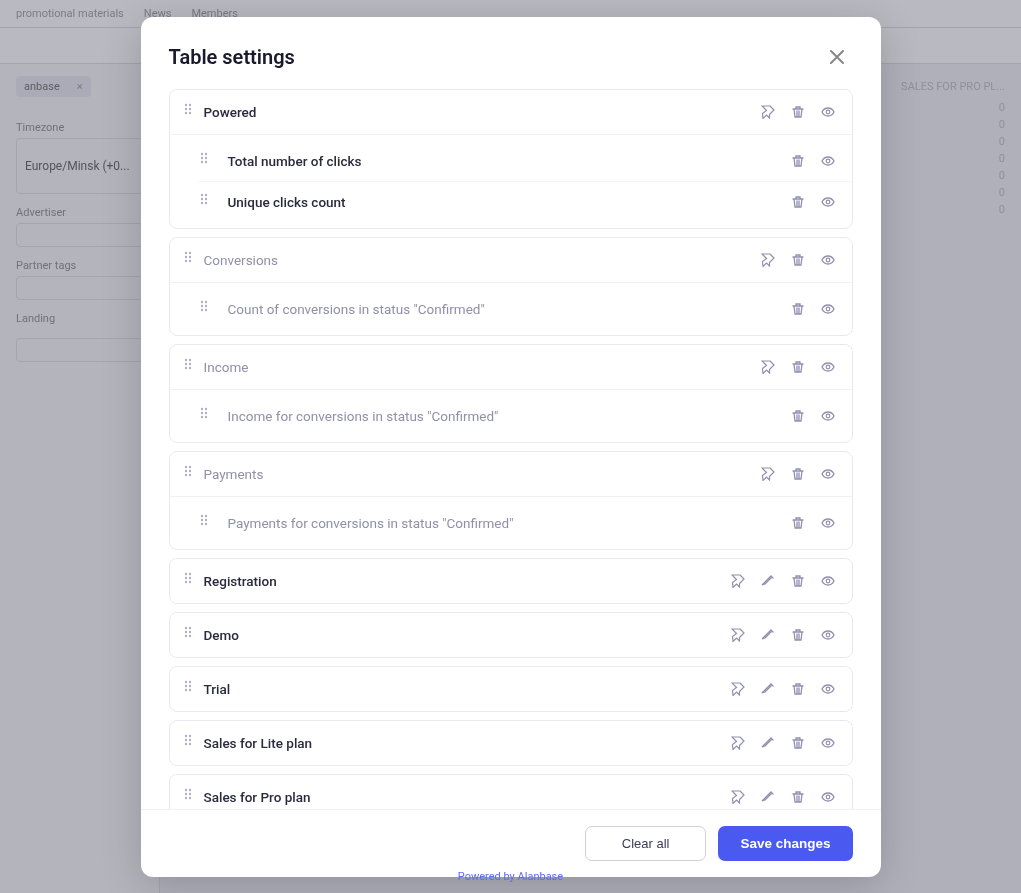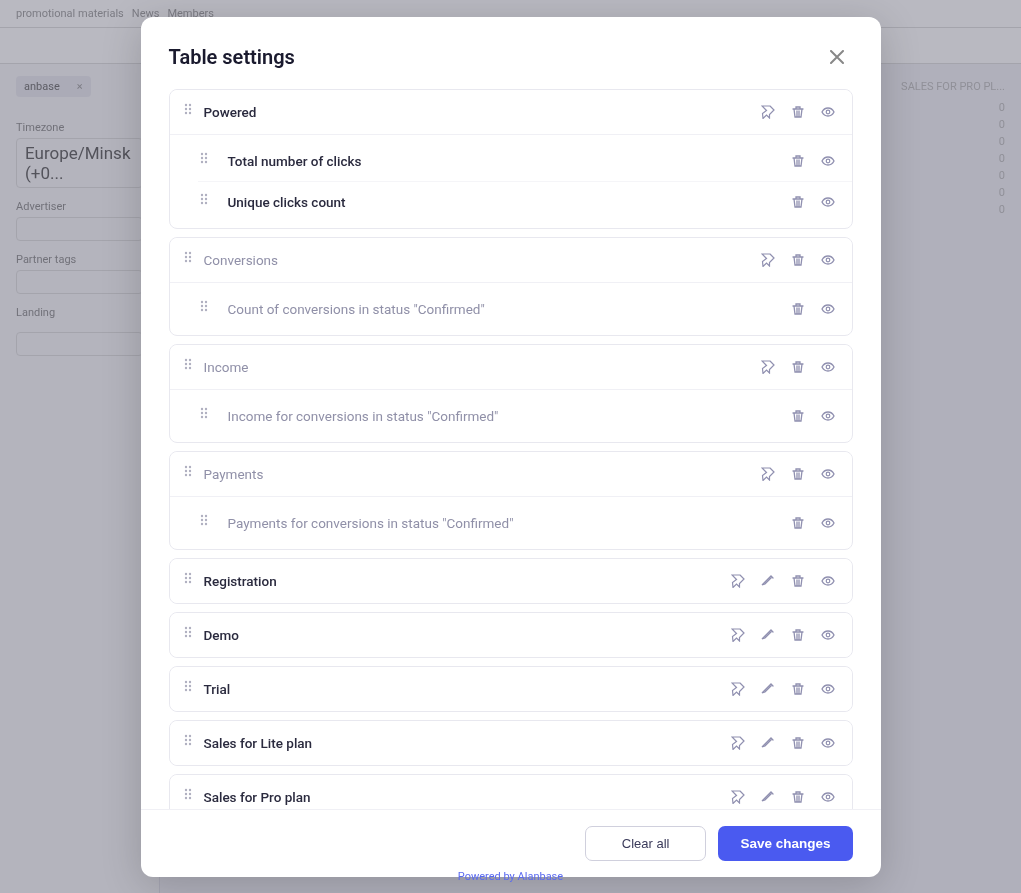--- a/index.html
+++ b/index.html
@@ -22,21 +22,21 @@
 
     .bg-topbar {
       position: absolute;
       top: 0; left: 0; right: 0;
       height: 28px;
       background: #fff;
       border-bottom: 1px solid #ddd;
       display: flex;
       align-items: center;
       padding: 0 16px;
-      gap: 8px;
+      gap: 20px;
       font-size: 12px;
       color: #555;
       z-index: 0;
     }
 
     .bg-tabs {
       position: absolute;
       top: 28px; left: 0; right: 0;
       height: 36px;
       background: #fff;
@@ -261,21 +261,21 @@
 <div class="bg-tabs">
   <div style="padding:8px 20px;font-size:13px;color:#444;border-bottom:2px solid #4a5af0;display:inline-block;margin-left:160px;">Logs</div>
 </div>
 <div class="bg-sidebar">
   <div style="padding:12px 16px;font-size:12px;color:#666">
     <div style="background:#e8e8ef;border-radius:4px;padding:4px 8px;margin-bottom:12px;display:inline-flex;align-items:center;gap:17px;font-size:11px">
       <span>anbase</span>
         <span style="color:#999">×</span>
     </div>
     <div style="margin-top:12px;font-size:11px;color:#888;margin-bottom:4px">Timezone</div>
-    <div style="font-size:17px;color:#555;border:1px solid #ddd;border-radius:4px;padding:4px 8px;margin-bottom:12px">Europe/Minsk (+0...</div>
+    <div style="font-size:12px;color:#555;border:1px solid #ddd;border-radius:4px;padding:20px 8px;margin-bottom:12px">Europe/Minsk (+0...</div>
     <div style="font-size:11px;color:#888;margin-bottom:4px">Advertiser</div>
     <div style="height:24px;border:1px solid #ddd;border-radius:4px;margin-bottom:12px"></div>
     <div style="font-size:11px;color:#888;margin-bottom:4px">Partner tags</div>
     <div style="height:24px;border:1px solid #ddd;border-radius:4px;margin-bottom:12px"></div>
     <div style="font-size:11px;color:#888;margin-bottom:13px">Landing</div>
     <div style="height:24px;border:1px solid #ddd;border-radius:4px;"></div>
   </div>
 </div>
 <div class="bg-content">
   <div style="padding:16px;font-size:11px;color:#bbb">

